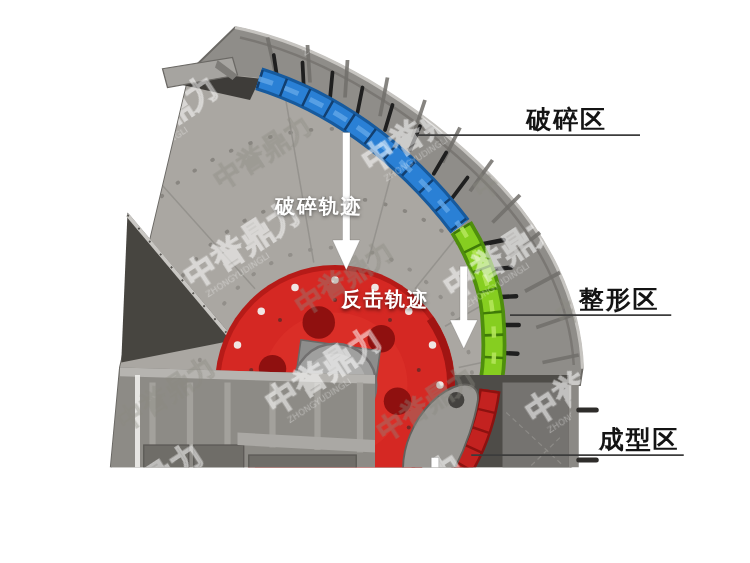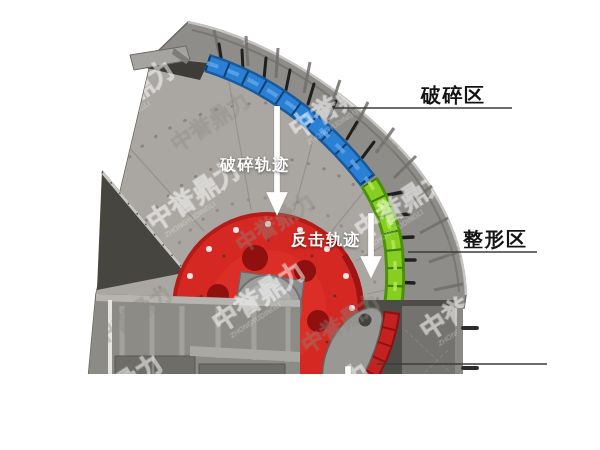--- a/index.html
+++ b/index.html
@@ -230,16 +230,17 @@
 
   <g stroke="#3c3c3c" stroke-width="1.4">
     <line x1="333" y1="108" x2="512" y2="108"></line>
     <line x1="408" y1="252" x2="537" y2="252"></line>
     <line x1="377" y1="364" x2="547" y2="364"></line>
   </g>
 </svg>
 
 <div class="zone-label" style="left:421px;top:82px;">破碎区</div>
 <div class="zone-label" style="left:463px;top:226px;font-family:Liberation Serif, serif;">整形区</div>
+<div class="zone-label" style="left:479px;top:338px;">成型区</div>
 
 <div class="traj-label" style="left:179px;top:155px;margin-left:41px;">破碎轨迹</div>
-<div class="traj-label" style="left:291px;top:230px;">反击轨迹</div>
+<div class="traj-label" style="left:273px;top:230px;">反击轨迹</div>
 </div>
 
 </body></html>

